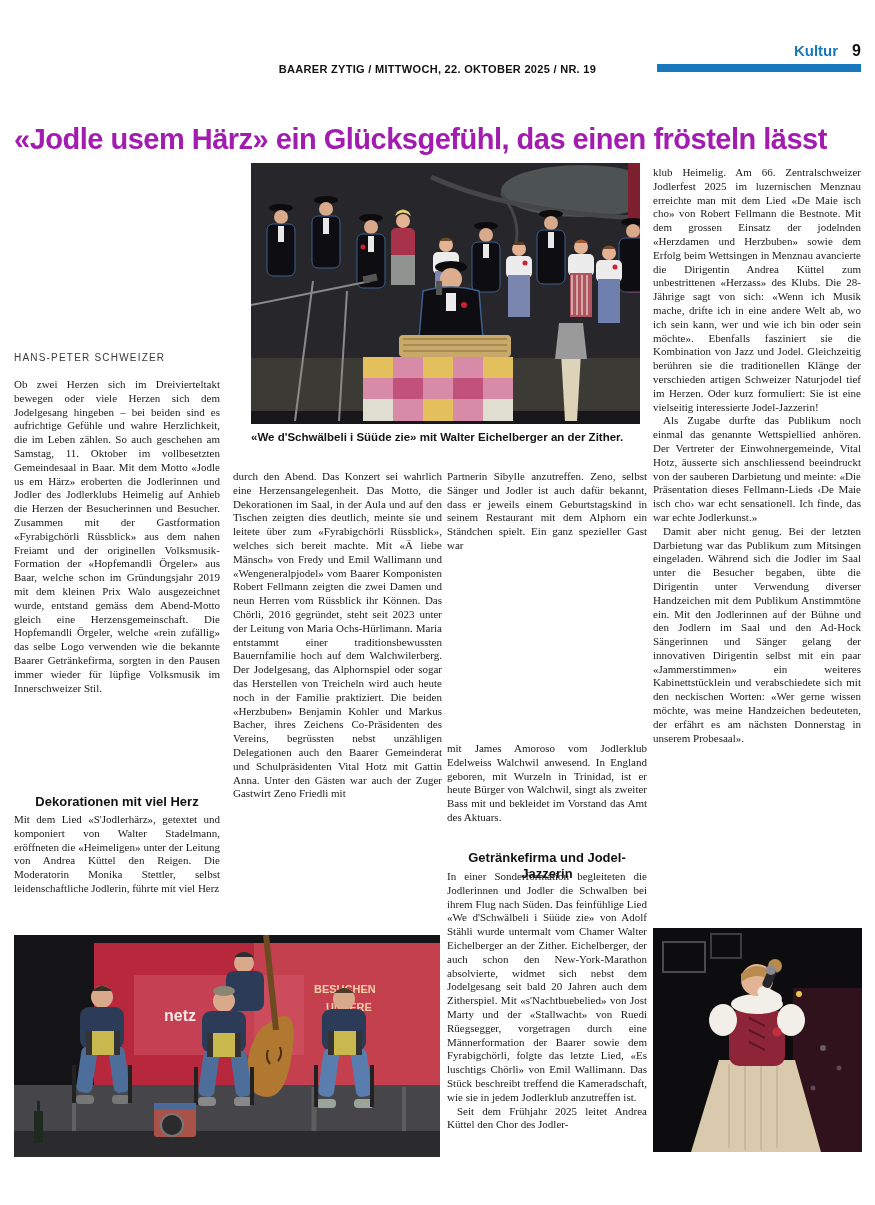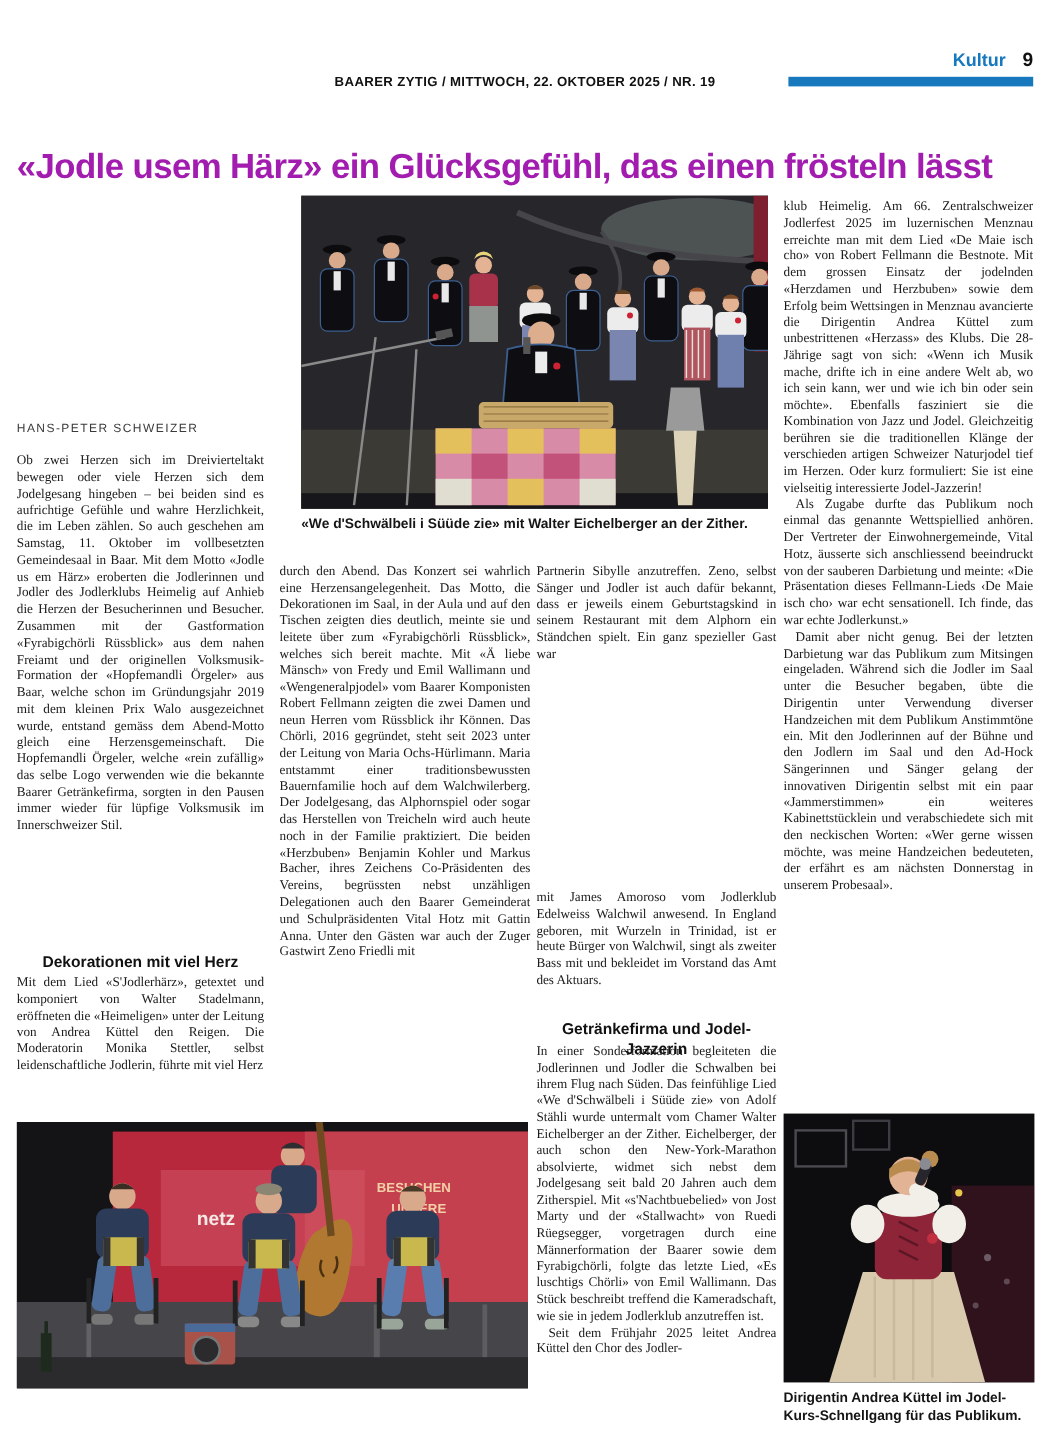--- a/index.html
+++ b/index.html
@@ -318,15 +318,14 @@
         <path d="M88 46 Q104 30 120 46 L120 54 Q104 42 88 54 Z" fill="#b98b4e"></path>
         <circle cx="122" cy="38" r="7" fill="#b98b4e"></circle>
         <rect x="108" y="56" width="26" height="12" rx="6" fill="#f2efe8" transform="rotate(28 108 56)"></rect>
         <rect x="112" y="40" width="9" height="20" rx="4" fill="#26262c" transform="rotate(24 116 50)"></rect>
         <circle cx="118" cy="42" r="5" fill="#8a8a92"></circle>
         <circle cx="124" cy="104" r="4.5" fill="#c03040"></circle>
         <circle cx="146" cy="66" r="3" fill="#e8c84a"></circle>
       </g>
     </svg>
   </div>
-  <div class="caption" style="left:653px;top:1158px;width:208px;">Dirigentin Andrea Küttel im Jodel-Kurs-Schnellgang für das Publikum.</div>
 
 </div>
 
 </body></html>

